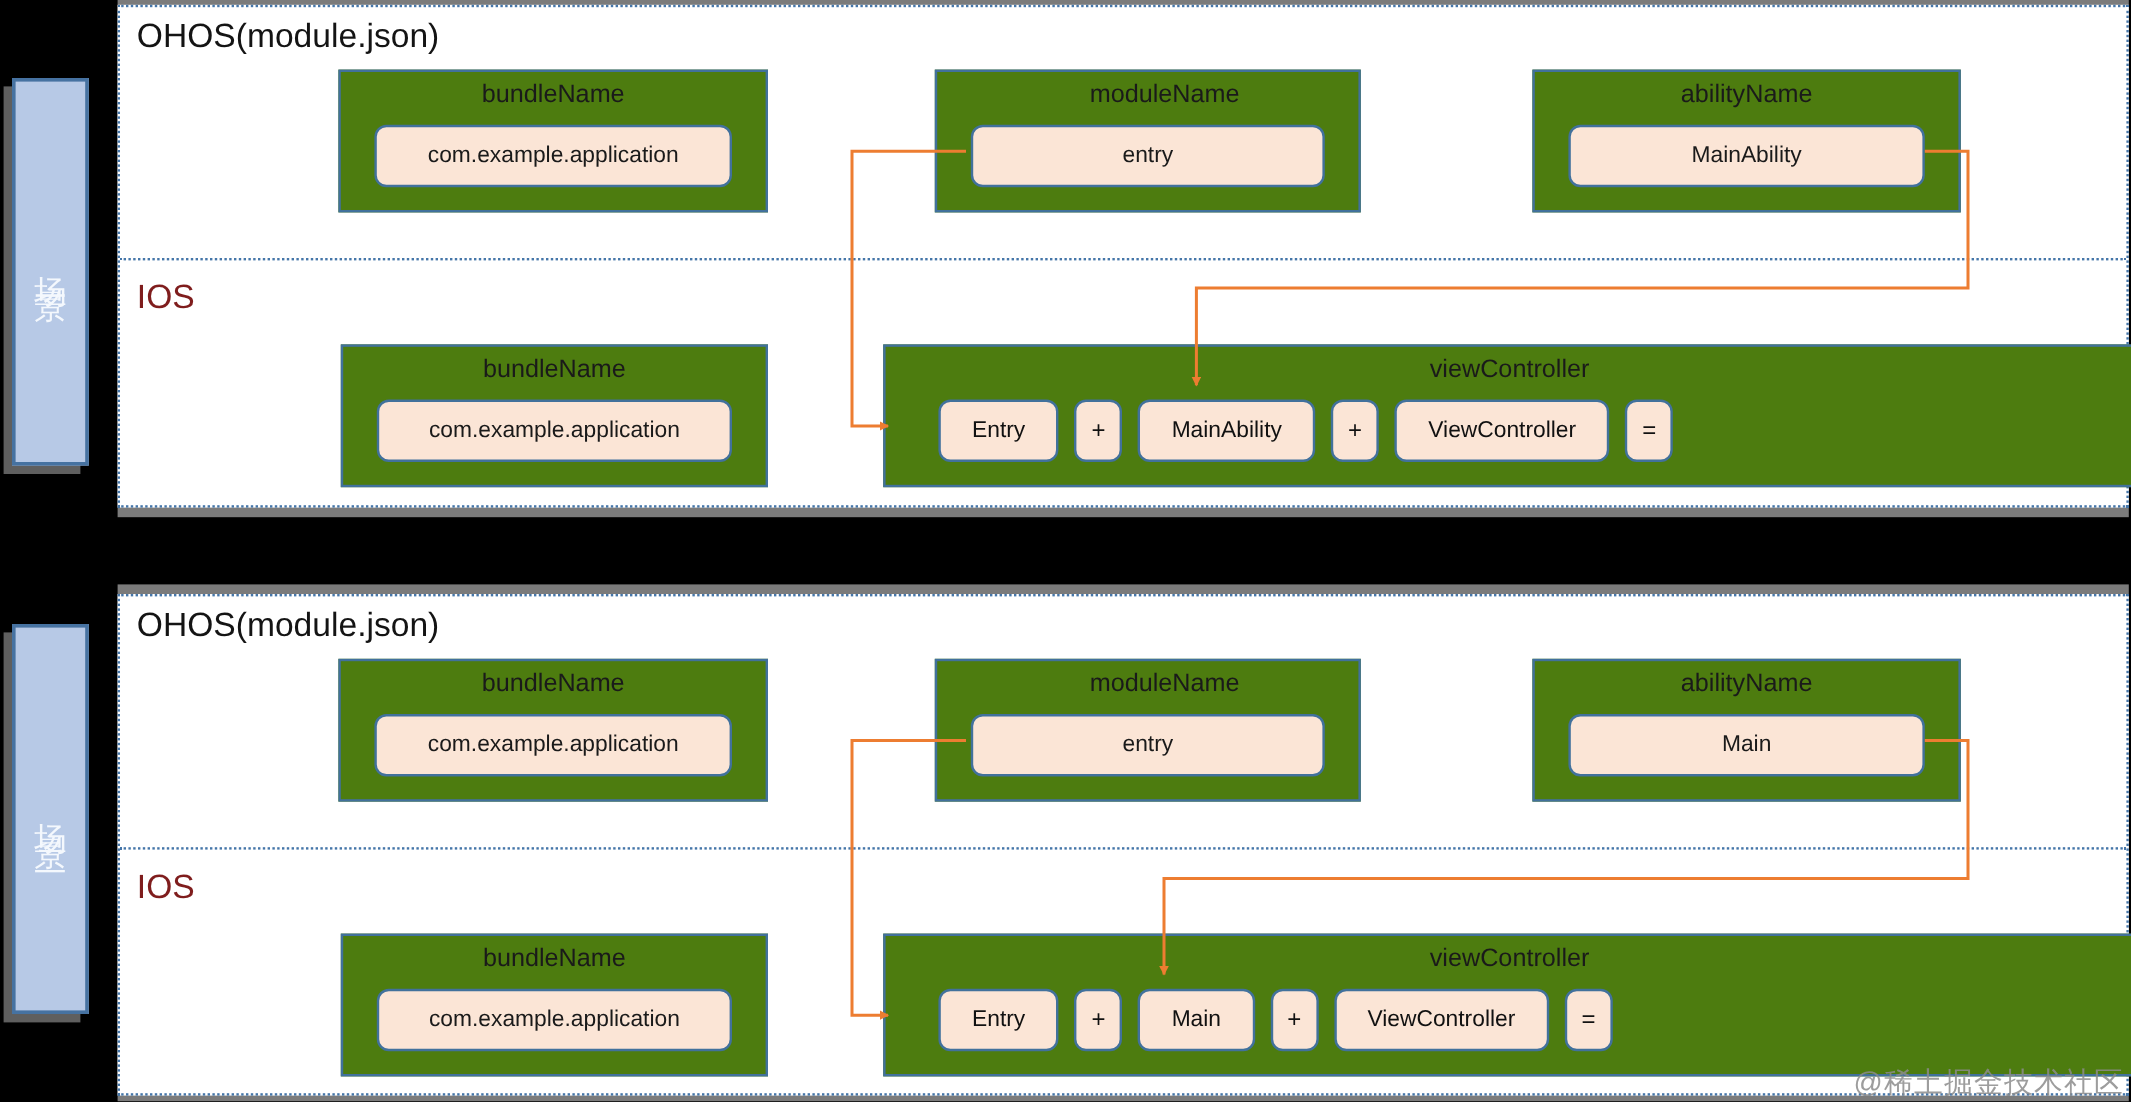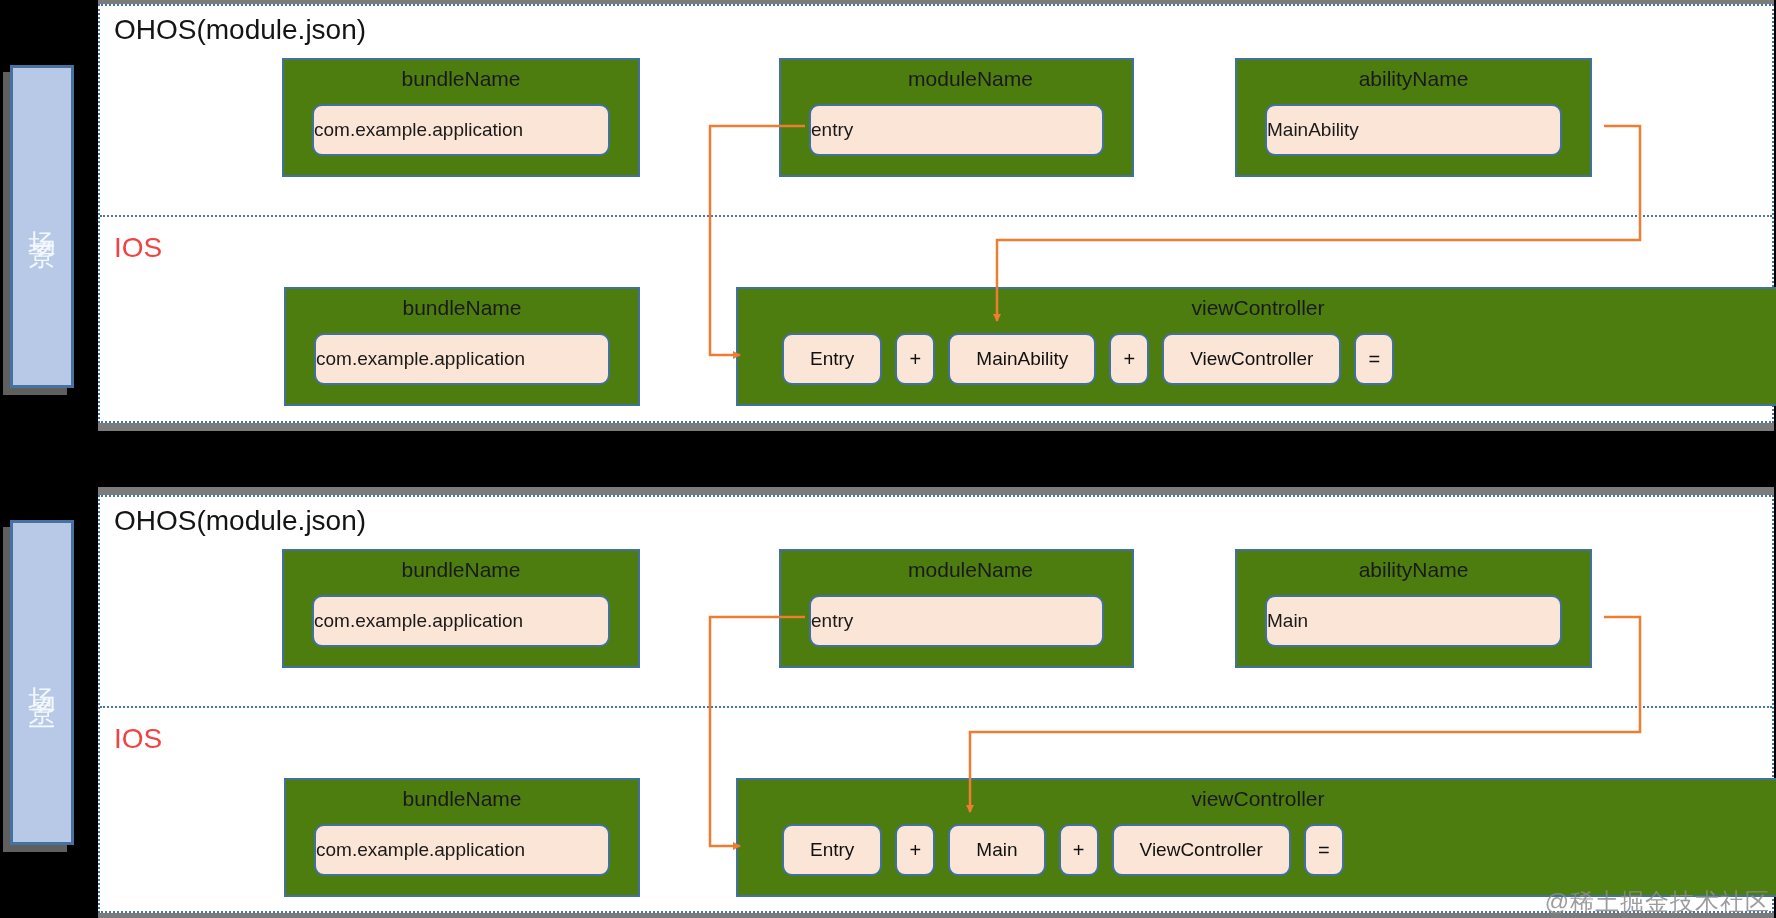--- a/index.html
+++ b/index.html
@@ -6,33 +6,33 @@
   #stage{position:relative;width:1776px;height:918px;background:#000;overflow:hidden;
          font-family:"Liberation Sans","DejaVu Sans",sans-serif;color:#111;}
 
   
   .panel{position:absolute;left:98px;width:1672px;background:#fff;
          border:2px dotted #4576a9;box-shadow:0 8px 0 #7b7b7b,0 -8px 0 #7b7b7b;}
   .panel.p1{top:4px;height:415px;}
   .panel.p2{top:495px;height:414px;}
 
   .os-title{position:absolute;left:14px;top:4px;font-size:28px;line-height:40px;color:#141414;text-align:center;}
-  .ios-title{position:absolute;left:14px;top:222px;font-size:28px;line-height:40px;color:#ef4444;}
+  .ios-title{position:absolute;left:14px;top:222px;font-size:28px;line-height:40px;color:#7f1d1d;}
   .sep{position:absolute;left:0;right:0;top:209px;border-top:2px dotted #4576a9;}
 
   
   .gbox{position:absolute;height:119px;background:#4d7c0f;border:2px solid #41719c;box-sizing:border-box;}
   .gbox-title{display:block;text-align:center;margin-top:7px;font-size:21px;color:#1a1a1a;}
   .ibox{position:absolute;left:28px;right:28px;top:44px;height:52px;box-sizing:border-box;
         background:#fbe5d6;border:2px solid #41719c;border-radius:10px;
-        line-height:48px;font-size:19px;color:#1a1a1a;}
+        text-align:center;line-height:48px;font-size:19px;color:#1a1a1a;}
   .row1 .gbox{top:52px;}
   .pos-b1{left:182px;width:358px;}
   .pos-b2{left:679px;width:355px;padding-left:28px;}
-  .pos-b3{left:1135px;width:357px;}
+  .pos-b3{left:1177px;width:357px;}
   .pos-ios-b{left:184px;width:356px;top:281px;}
   .pos-vc{left:636px;width:1044px;top:281px;}
 
   
   .vc-parts{position:absolute;left:44px;top:44px;height:52px;display:flex;gap:13px;align-items:stretch;}
   .part{box-sizing:border-box;height:52px;line-height:48px;font-size:19px;text-align:center;
         background:#fbe5d6;border:2px solid #41719c;border-radius:10px;padding:0 26px;white-space:nowrap;}
   .part.op{padding:0;min-width:40px;font-size:20px;}
   .part.result{background:#ebebeb;padding:0 28px;}
 

